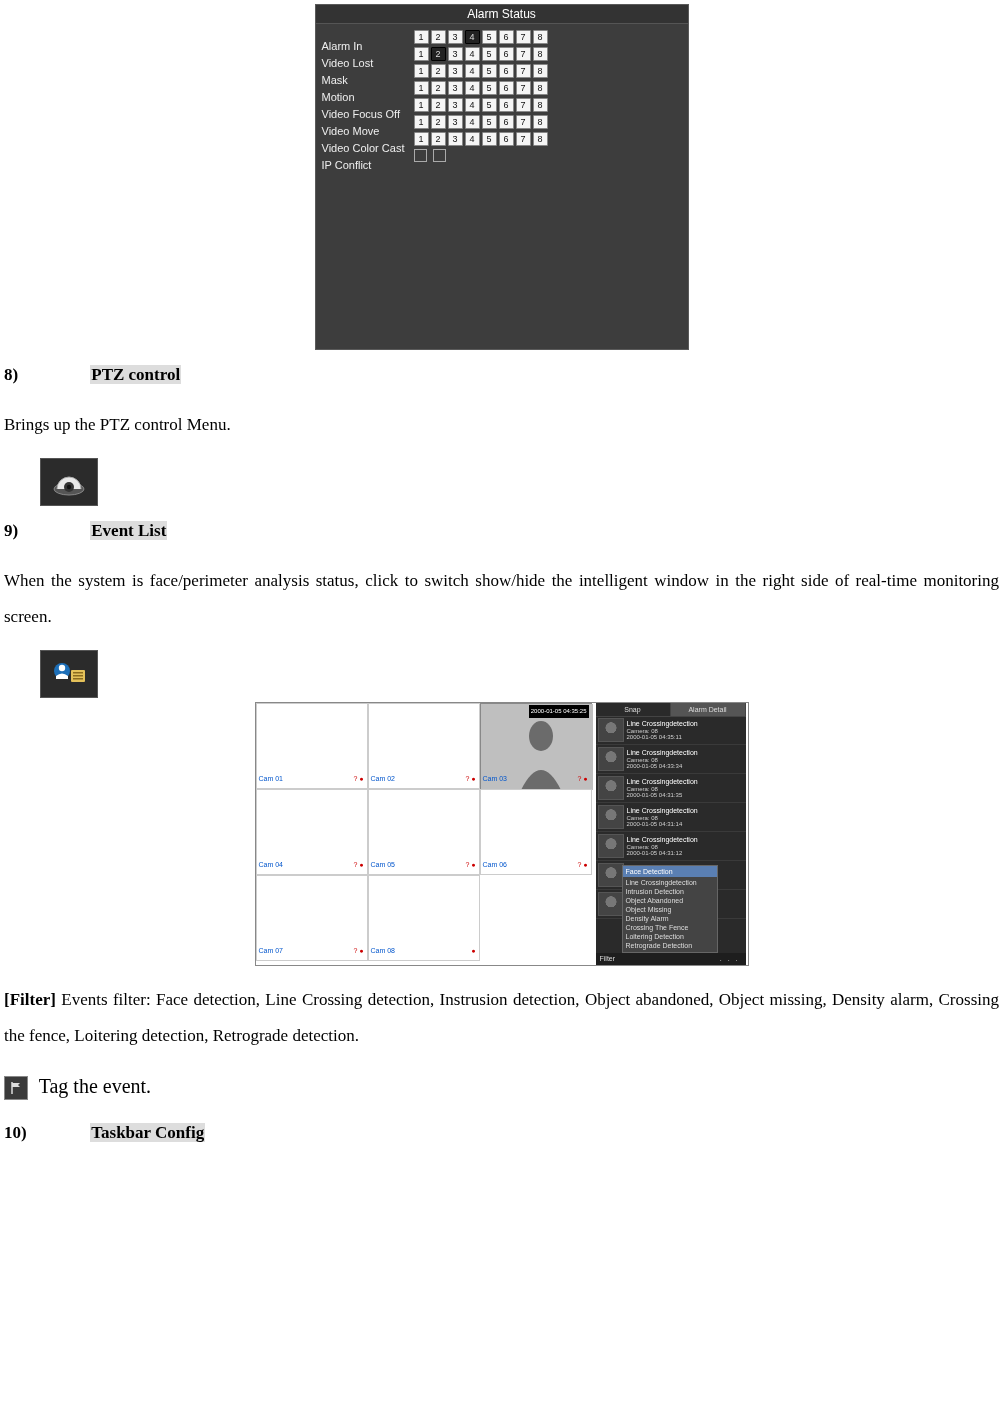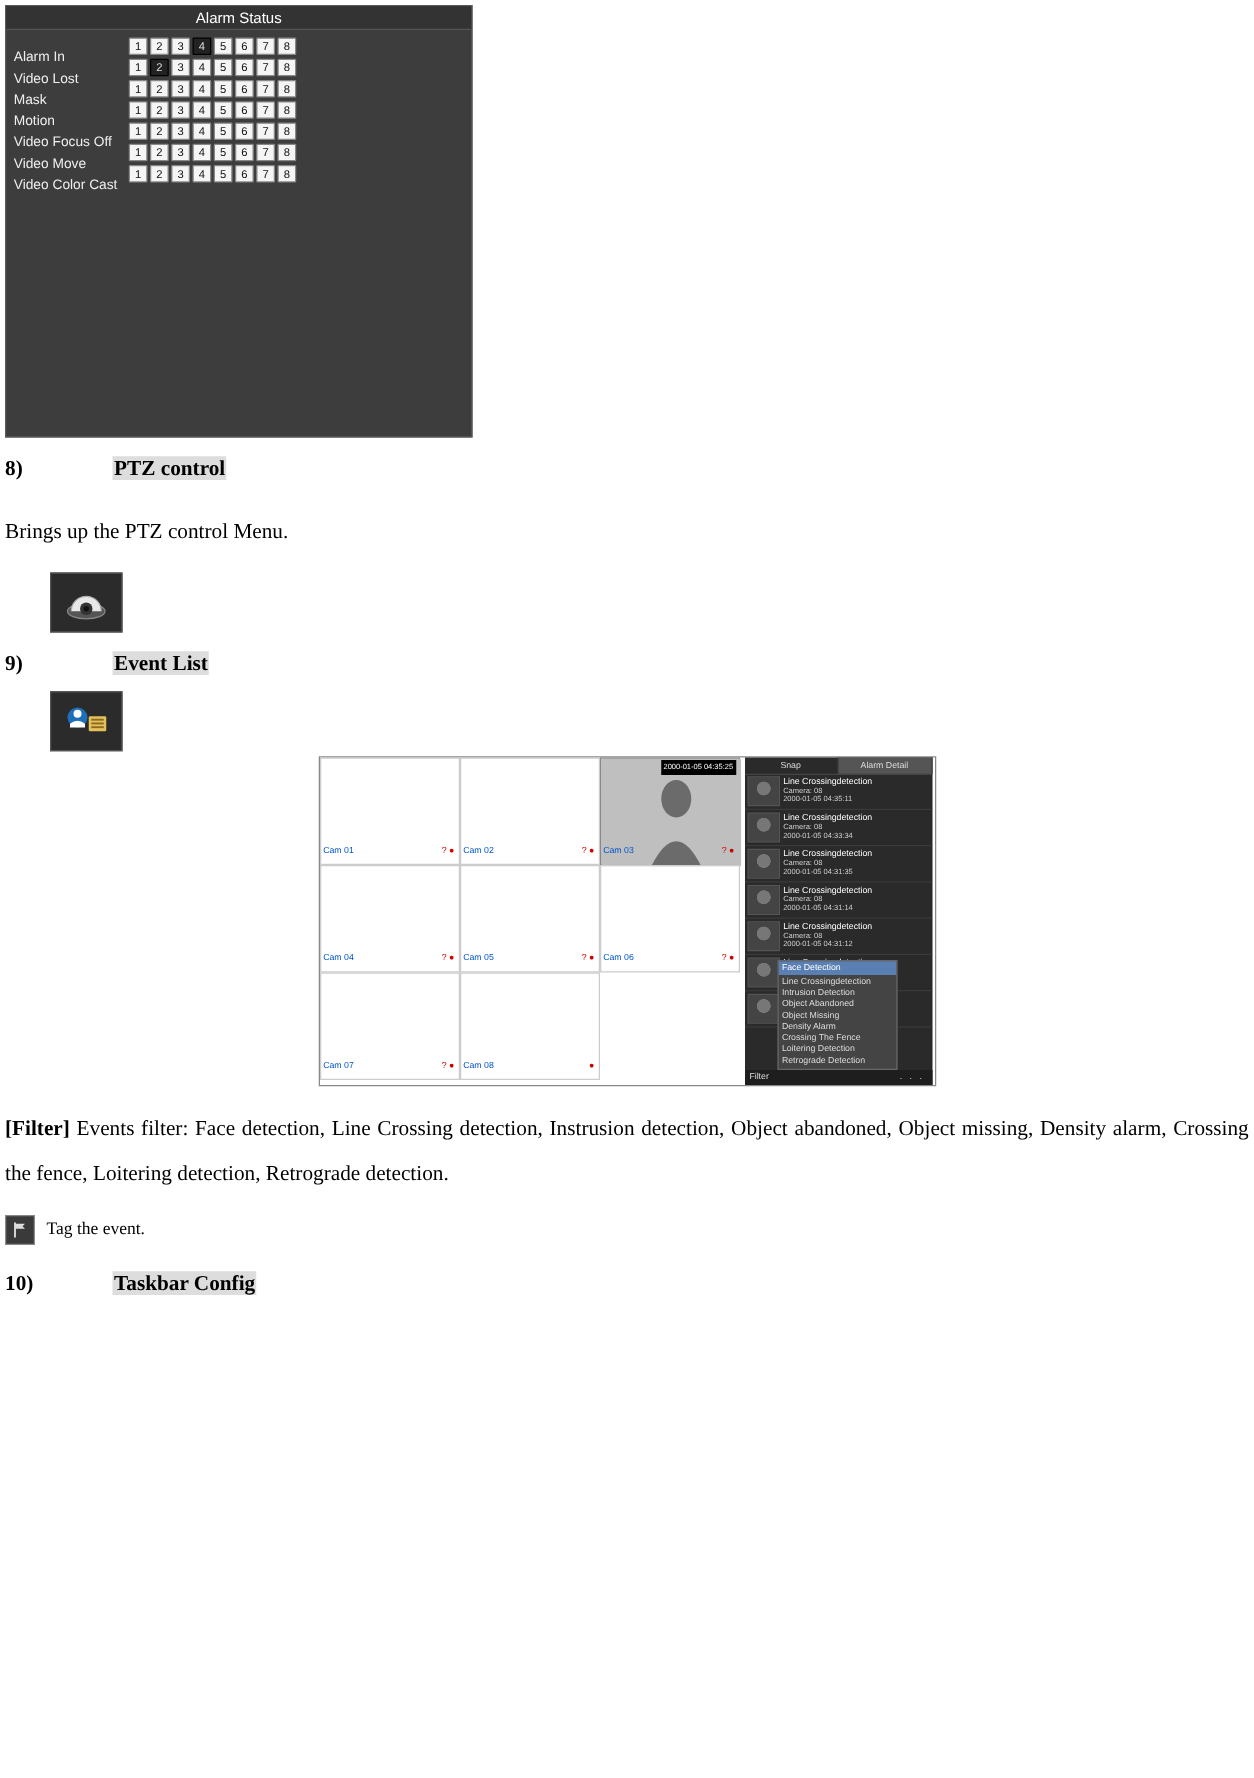--- a/index.html
+++ b/index.html
@@ -27,20 +27,21 @@
   .hdr .hnum { display: inline-block; min-width: 34px; }
   .shaded {
     background: #ddd;
     padding: 0 1px;
     margin-left: 48px;
   }
 
   
   .alarm-wrap {
     display: flex;
+    justify-content: center;
     padding-top: 4px;
   }
   .alarm-panel {
     width: 372px;
     height: 344px;
     background: #3d3d3d;
     border: 1px solid #5a5a5a;
     font-family: Arial, Helvetica, sans-serif;
     color: #ddd;
     font-size: 11px;
@@ -173,21 +174,21 @@
     right: 28px; bottom: 12px;
     width: 88px;
     background: #444;
     border: 1px solid #666;
     color: #ddd;
     font-size: 7px; line-height: 9px;
     padding: 2px 3px;
   }
   .ev-popup div:first-child { background: #5a7fb3; color: #fff; margin: -2px -3px 1px -3px; padding: 1px 3px; }
   .para { margin: 16px 0; }
-  .flag-line { font-size: 14px; line-height: 1.6; }
+  .flag-line { font-size: 20px; line-height: 1.6; }
 </style>
 </head>
 <body>
 
 <div class="page">
   <div class="content">
 
     <div class="alarm-wrap">
       <div class="alarm-panel">
         <div class="alarm-title">Alarm Status</div>
@@ -274,20 +275,27 @@
               <div class="alarm-label">Video Color Cast</div>
               <div class="alarm-cells">
                 <div class="cell">1</div>
                 <div class="cell">2</div>
                 <div class="cell">3</div>
                 <div class="cell">4</div>
                 <div class="cell">5</div>
                 <div class="cell">6</div>
                 <div class="cell">7</div>
                 <div class="cell">8</div>
+              </div>
+            </div>
+            <div class="alarm-row">
+              <div class="alarm-label">IP Conflict</div>
+              <div class="alarm-cells">
+                <div class="ck"></div>
+                <div class="ck"></div>
               </div>
             </div>
           </div>
       </div>
     </div>
 
     <div class="hdr">
       <span class="hnum">8)</span>
       <span class="shaded">PTZ control</span>
     </div>
@@ -298,20 +306,21 @@
         <path d="M7 22 a12 12 0 0 1 24 0" fill="#e8e8e8" stroke="#aaa"></path>
         <circle cx="19" cy="20" r="5" fill="#333"></circle>
         <circle cx="19" cy="20" r="2.2" fill="#111"></circle>
       </svg>
     </div>
 
     <div class="hdr">
       <span class="hnum">9)</span>
       <span class="shaded">Event List</span>
     </div>
+    <p class="para">When the system is face/perimeter analysis status, click to switch show/hide the intelligent window in the right side of real-time monitoring screen.</p>
     <div class="icon-tile">
       <svg width="40" height="32" viewBox="0 0 40 32">
         <circle cx="13" cy="13" r="8" fill="#1d6fb8"></circle>
         <circle cx="13" cy="10" r="3.2" fill="#fff"></circle>
         <path d="M7 18 q6 -5 12 0 v3 h-12z" fill="#fff"></path>
         <rect x="22" y="12" width="14" height="12" rx="1" fill="#e4c15a"></rect>
         <rect x="24" y="14" width="10" height="1.5" fill="#8a6b1f"></rect>
         <rect x="24" y="17" width="10" height="1.5" fill="#8a6b1f"></rect>
         <rect x="24" y="20" width="10" height="1.5" fill="#8a6b1f"></rect>
       </svg>

